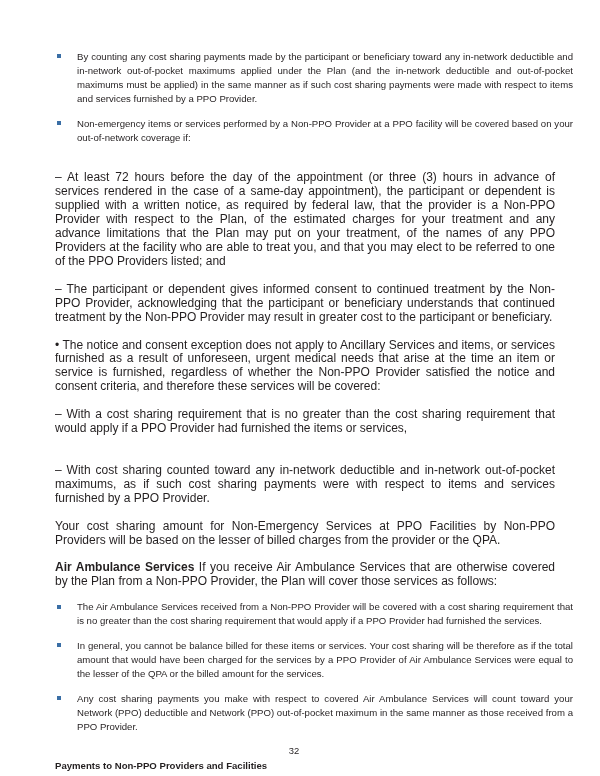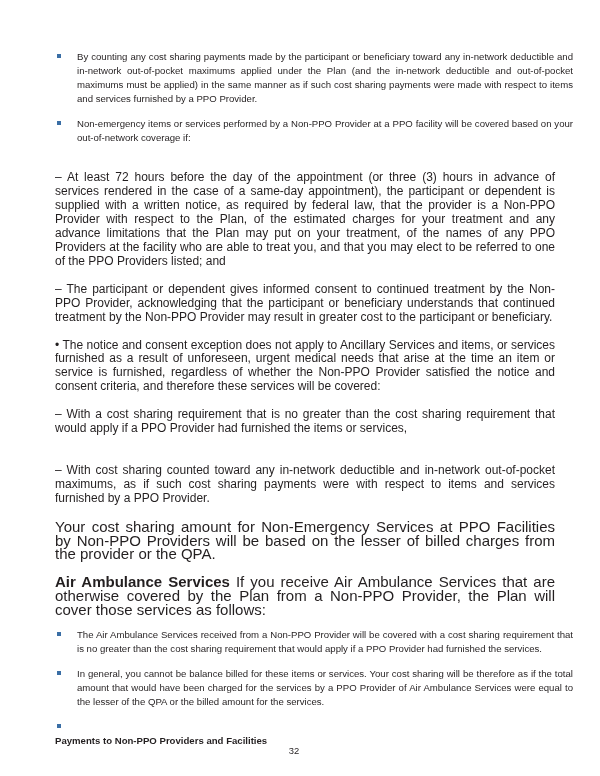--- a/index.html
+++ b/index.html
@@ -58,21 +58,21 @@
     padding: 0 45px 0 55px;
     text-align: justify;
     font-size: 12px;
     line-height: 13.9px;
     color: #231f20;
   }
   .para-nodash {
     margin: 0;
     padding: 0 45px 0 55px;
     text-align: justify;
-    font-size: 15px;
+    font-size: 12px;
     line-height: 13.9px;
     color: #231f20;
   }
   .bold {
     font-weight: bold;
   }
   .heading {
     margin: 0;
     padding: 0 23px 0 55px;
     font-size: 9.6px;
@@ -150,20 +150,21 @@
       <span class="bullet-text">The Air Ambulance Services received from a Non-PPO Provider will be covered with a cost sharing requirement that is no greater than the cost sharing requirement that would apply if a PPO Provider had furnished the services.</span>
     </div>
 
     <div class="bullet-item">
       <span class="bullet-marker"></span>
       <span class="bullet-text">In general, you cannot be balance billed for these items or services. Your cost sharing will be therefore as if the total amount that would have been charged for the services by a PPO Provider of Air Ambulance Services were equal to the lesser of the QPA or the billed amount for the services.</span>
     </div>
 
     <div class="bullet-item">
       <span class="bullet-marker"></span>
+      <span class="bullet-text">Any cost sharing payments you make with respect to covered Air Ambulance Services will count toward your Network (PPO) deductible and Network (PPO) out-of-pocket maximum in the same manner as those received from a PPO Provider.</span>
     </div>
 
     <div class="sp-2"></div>
 
     <p class="heading">Payments to Non-PPO Providers and Facilities</p>
 
   </div>
 
   <div class="page-number">32</div>
 

